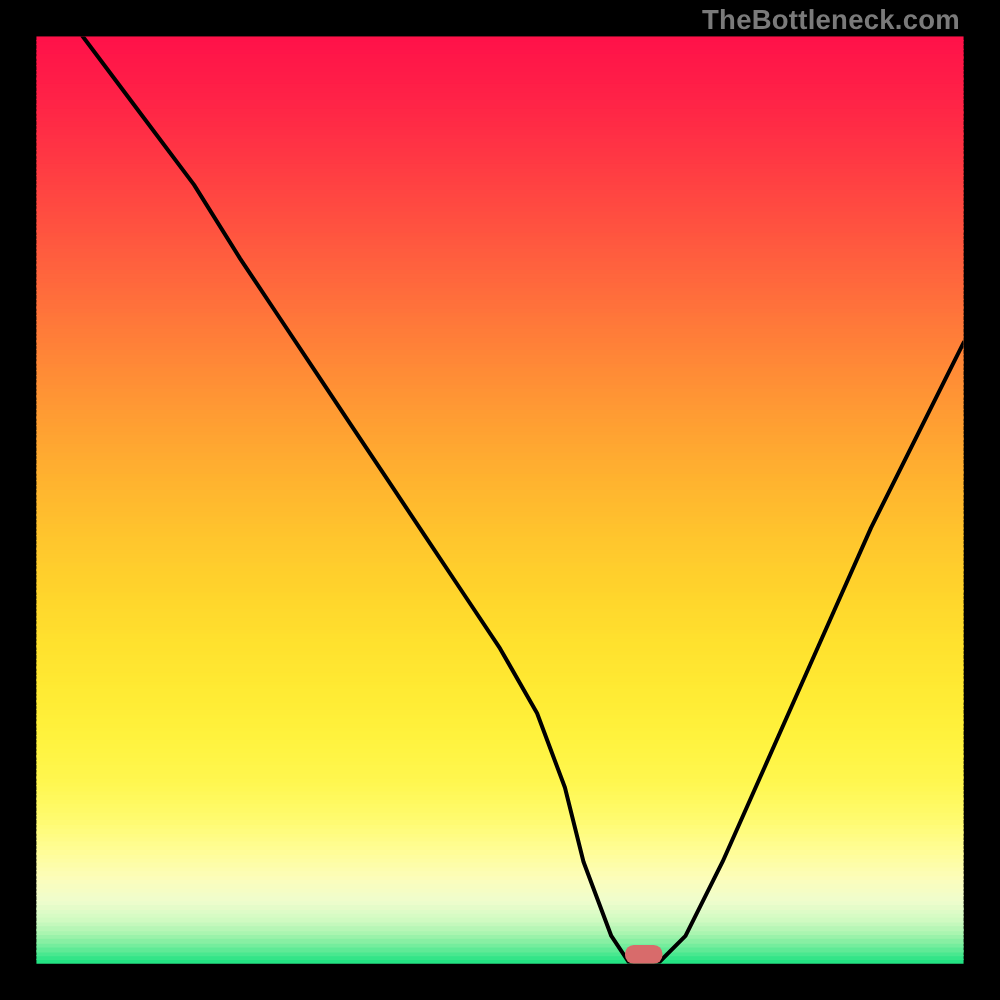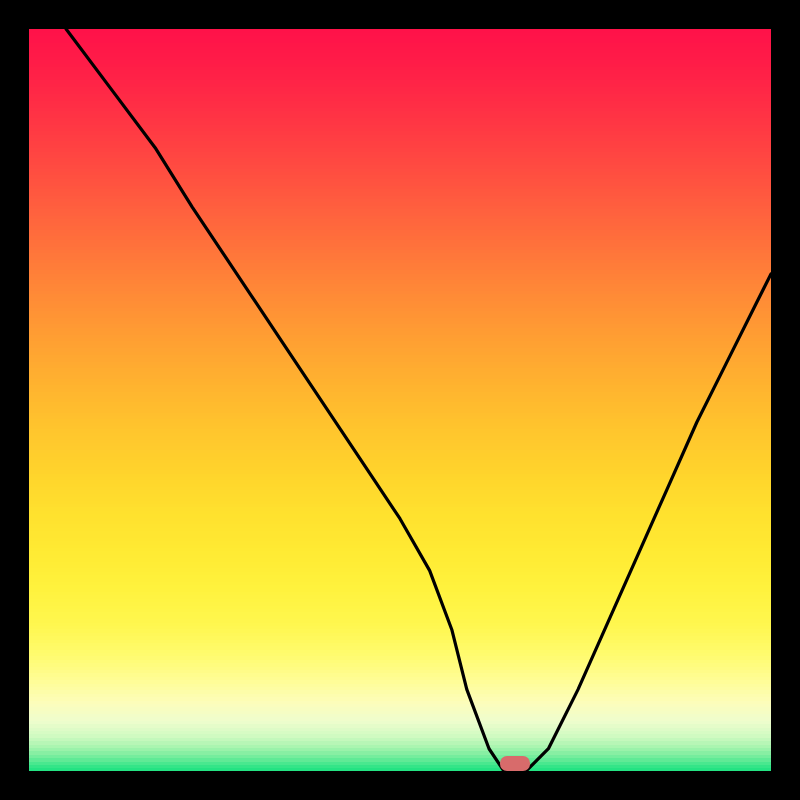--- a/index.html
+++ b/index.html
@@ -278,13 +278,14 @@
       <div class="strip" style="top: 13.0525px; height: 4.57273px; background: rgb(255, 23, 72);"></div>
       <div class="strip" style="top: 9.66438px; height: 4.57273px; background: rgb(255, 21, 73);"></div>
       <div class="strip" style="top: 6.27626px; height: 4.57273px; background: rgb(255, 20, 73);"></div>
       <div class="strip" style="top: 2.88813px; height: 4.57273px; background: rgb(255, 19, 73);"></div>
       <div class="strip" style="top: -0.5px; height: 4.57273px; background: rgb(255, 18, 73);"></div>
     <svg class="curve" id="curve" viewBox="0 0 742 742" preserveAspectRatio="none">
       <path id="curve-path" d="M37.10 0.00 L81.62 59.36 L126.14 118.72 L163.24 178.08 L192.92 222.60 L222.60 267.12 L252.28 311.64 L281.96 356.16 L311.64 400.68 L341.32 445.20 L371.00 489.72 L400.68 541.66 L422.94 601.02 L437.78 660.38 L460.04 719.74 L474.88 742.00 L497.14 742.00 L519.40 719.74 L549.08 660.38 L578.76 593.60 L608.44 526.82 L638.12 460.04 L667.80 393.26 L697.48 333.90 L727.16 274.54 L742.00 244.86 " fill="none" stroke="#000" stroke-width="3.2" stroke-linejoin="round" stroke-linecap="round"></path>
     </svg>
     <div class="marker" id="marker" style="left: 471.17px; top: 727.16px; width: 29.68px; height: 14.84px;"></div>
   </div>
+  <div class="attribution">TheBottleneck.com</div>
 </div>
 
 </body></html>

